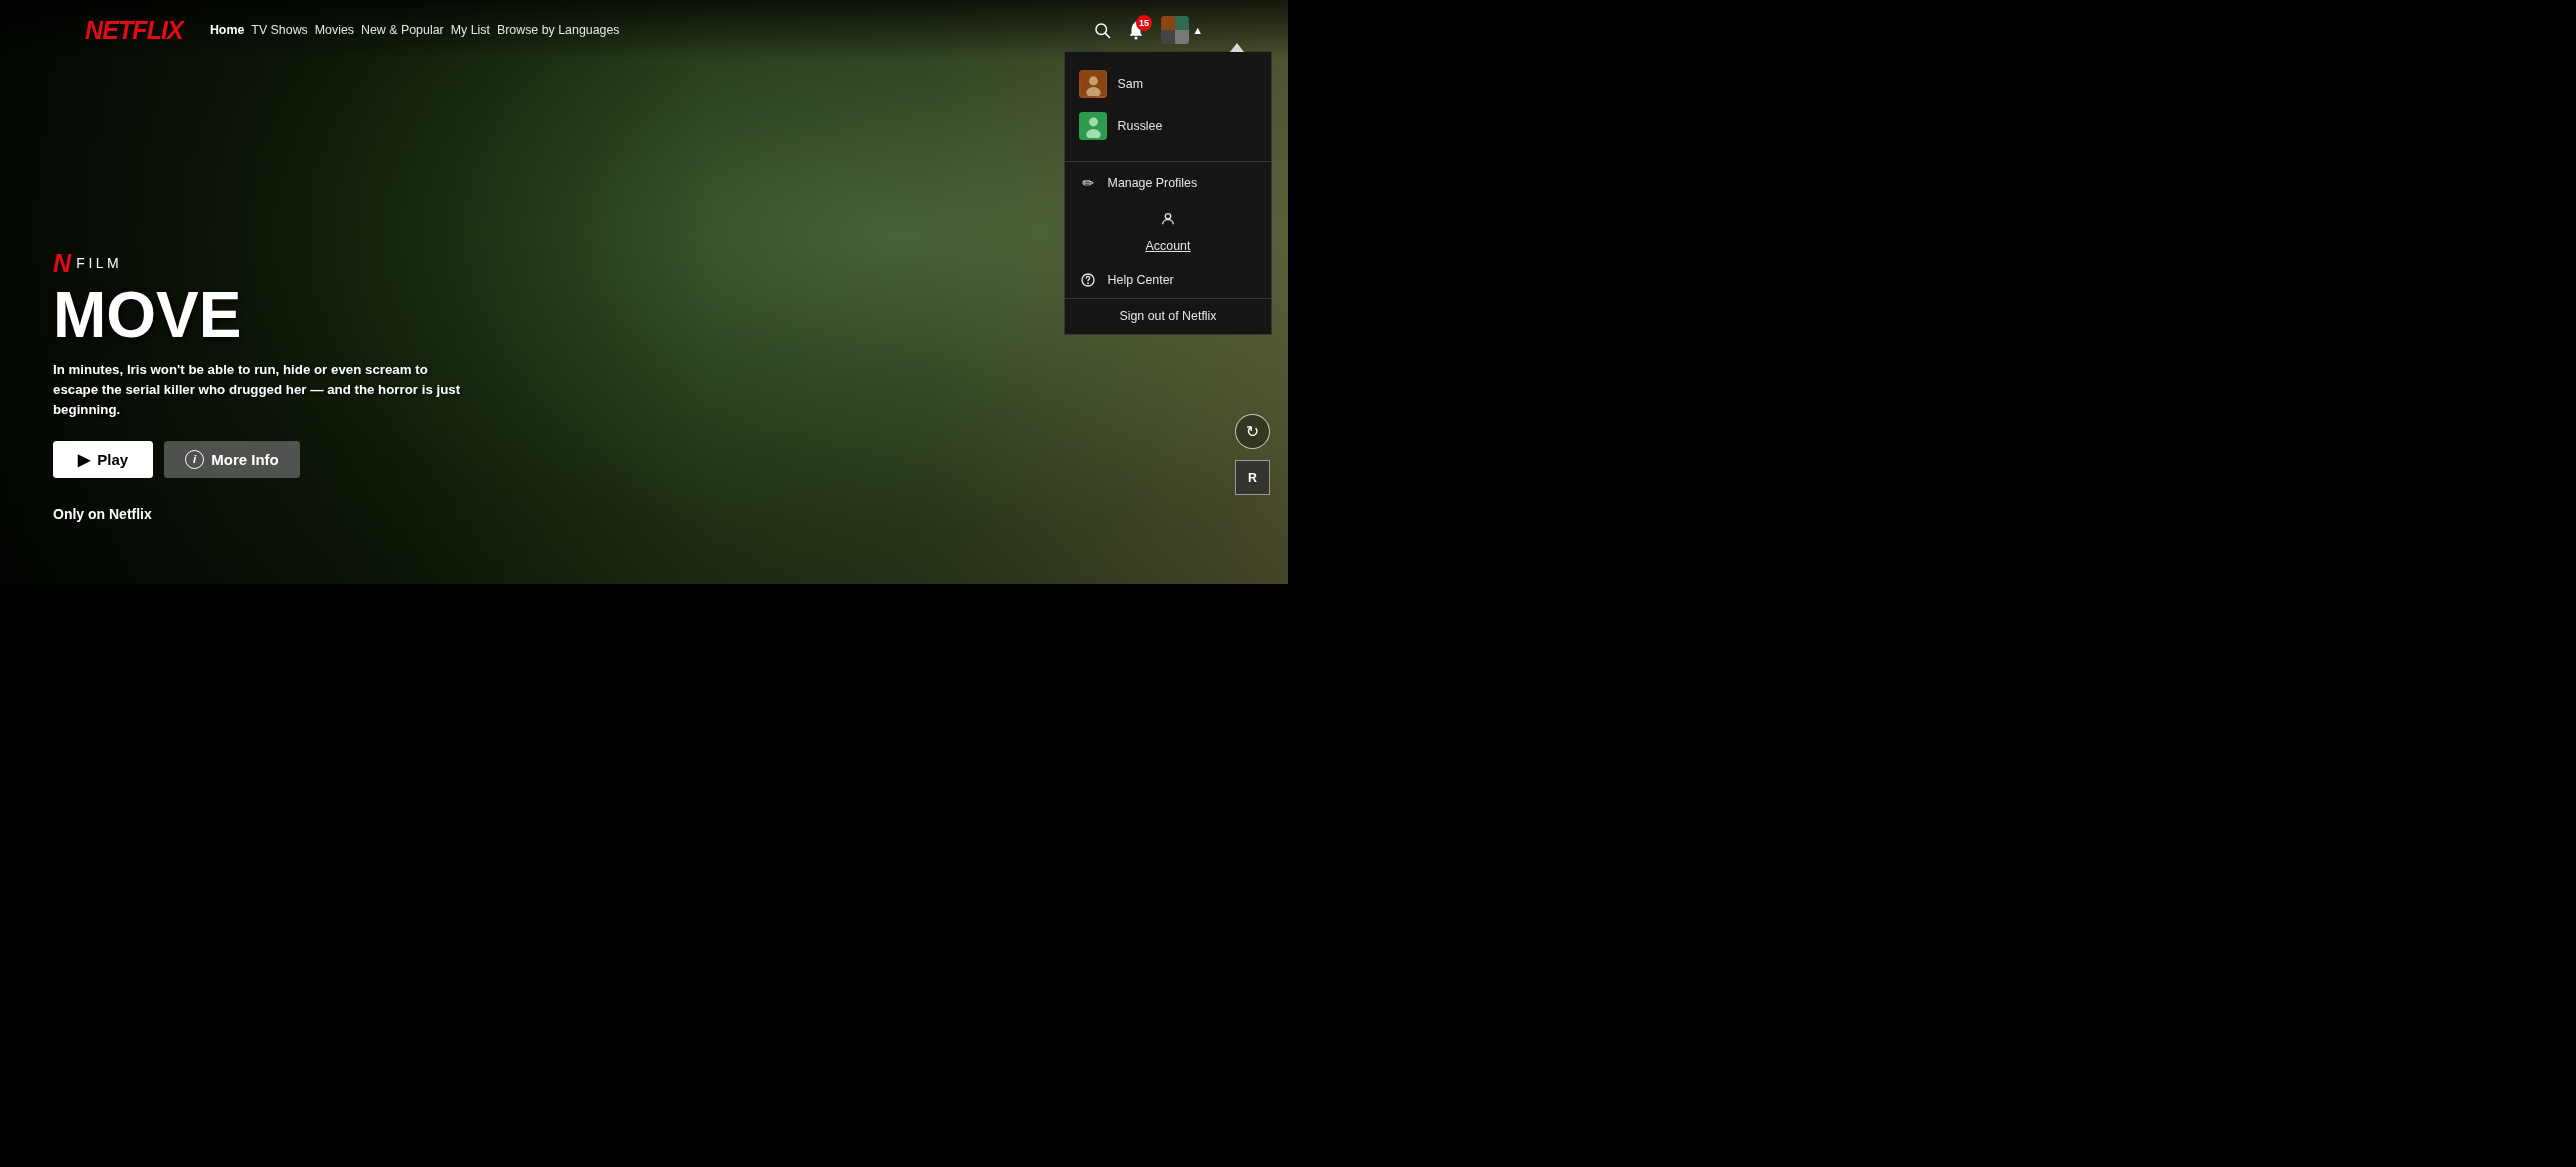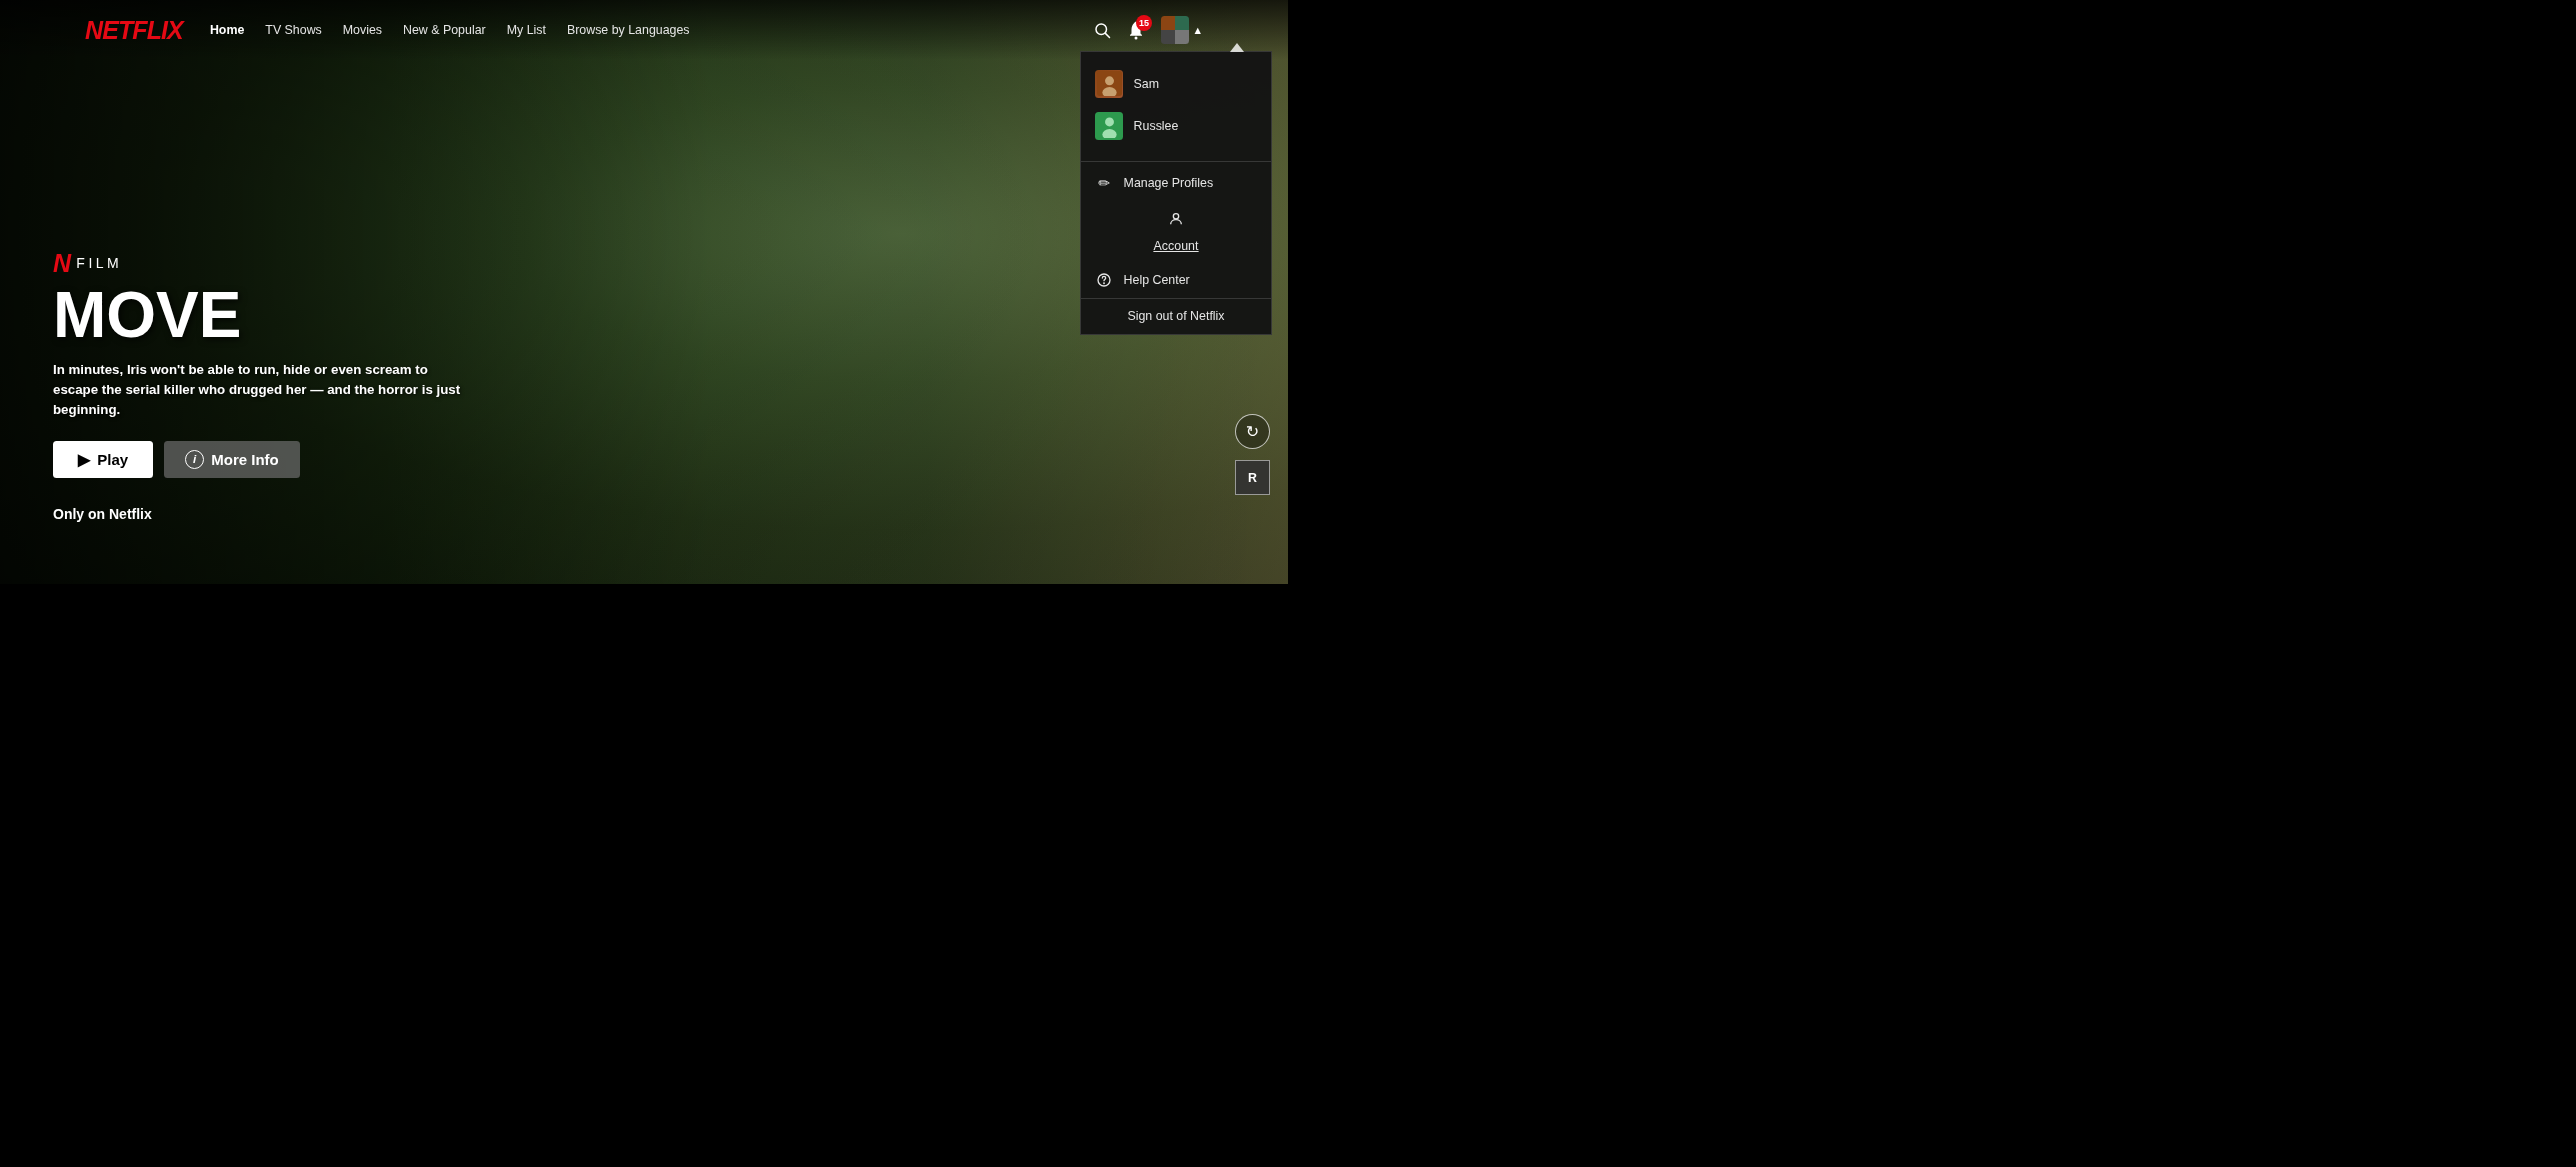--- a/index.html
+++ b/index.html
@@ -93,21 +93,21 @@
       font-weight: 900;
       color: #e50914;
       letter-spacing: -0.9px;
       margin-right: 27px;
       text-transform: uppercase;
       font-style: italic;
     }
 
     .nav-links {
       display: flex;
-      gap: 21px;
+      gap: 7px;
       align-items: center;
     }
 
     .nav-link {
       color: #e5e5e5;
       font-size: 12.4px;
       text-decoration: none;
       cursor: pointer;
     }
 
@@ -332,21 +332,21 @@
       display: flex;
       align-items: center;
       justify-content: center;
     }
 
     
     .profile-dropdown {
       position: absolute;
       top: 51px;
       right: 16px;
-      width: 192px;
+      width: 208px;
       background: rgba(20,20,20,0.97);
       border: 0.9px solid rgba(255,255,255,0.15);
       z-index: 100;
     }
 
     .dropdown-arrow {
       position: absolute;
       top: -9px;
       right: 27px;
       width: 0;

